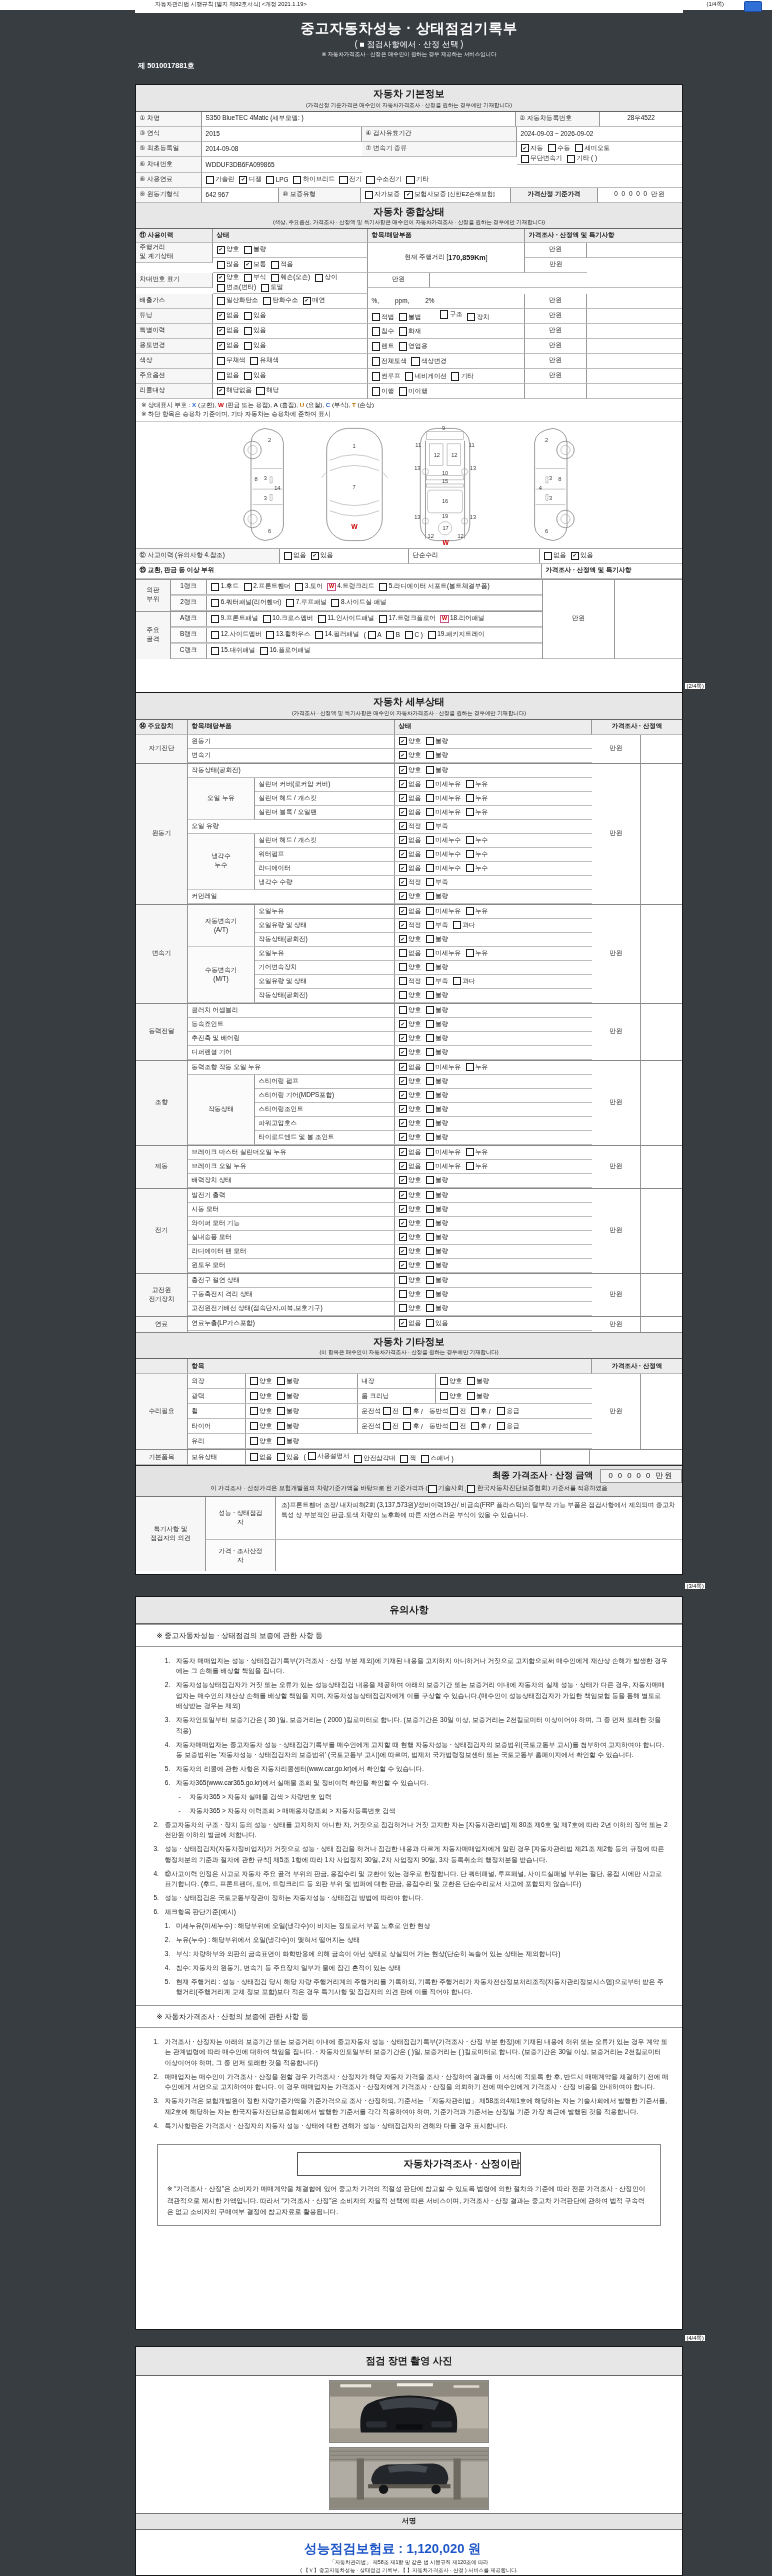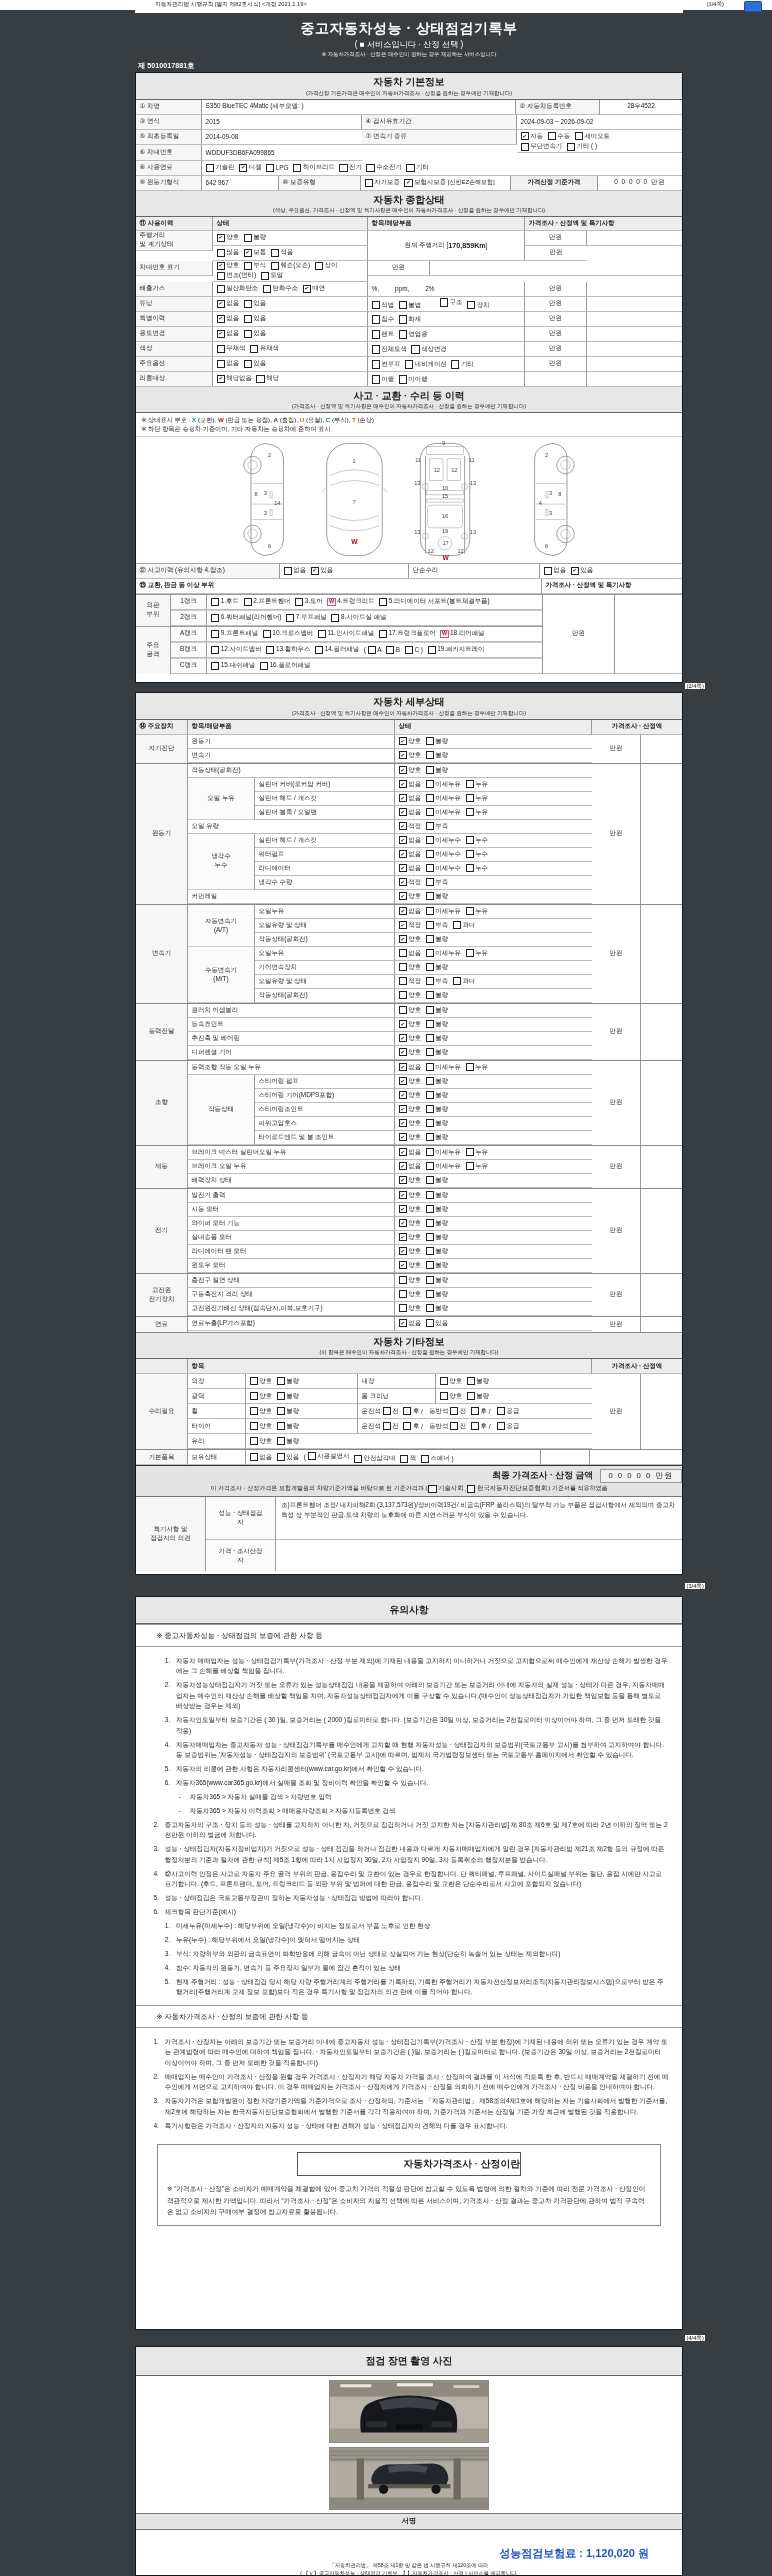--- a/index.html
+++ b/index.html
@@ -16,21 +16,21 @@
   .titlezone h1{font-size:14px;margin:4.1px 0 1px 0;letter-spacing:0.5px}
   .titlezone .sub{font-size:8.2px;margin:1px 0}
   .titlezone .note{font-size:5.4px;color:#e8e8e8;margin:1px 0}
   .reportno{position:absolute;top:61px;left:138px;color:#fff;font-size:7.2px;font-weight:700}
   .pagemark{position:absolute;left:685px;width:46px;color:#111;font-size:5.7px;background:transparent;text-align:left}
   .pagemark{color:#0e0e0e}
   #mk2{top:683px}#mk3{top:1583px}#mk4{top:2335px}
   .pagemark span{background:#fff;padding:0 1.5px}
   
   .page{position:absolute;left:135px;width:548px;background:#fff;border:1px solid #17191c;box-sizing:border-box;overflow:hidden}
-  #p1{top:72px;height:611px}
+  #p1{top:84px;height:611px}
   #p2{top:692px;height:883px}
   #p3{top:1596px;height:734px}
   #p4{top:2346px;height:230px}
   .sechead{background:#e7e7e7;border-bottom:0.5px solid #666;text-align:center;padding:2.6px 0 2.1px 0}
   .sechead h2{font-size:9.8px;margin:0.5px 0;font-weight:700}
   .sechead .sn{font-size:5.4px;color:#222}
   
   .row{display:flex;align-items:flex-start}
   .c{border-right:0.5px solid #9a9a9a;border-bottom:0.5px solid #bdbdbd;display:flex;align-items:center;padding:0.5px 3.6px;box-sizing:border-box;font-size:6.4px;min-height:15px}
   .c:last-child{border-right:none}
@@ -117,36 +117,36 @@
   .nitem .nn{flex:none;width:11.3px}
   .nitem.lv1{margin-left:11.3px}
   .nitem.lv2{margin-left:25px}
   .nboxwrap{border:0.5px solid #8c8c8c;margin:5.2px 20.6px 8.2px 20.6px;padding:7.2px 9.3px 8.2px 9.3px}
   .nboxtitle{width:222px;margin:0 auto 7.2px auto;border:0.5px solid #555;text-align:right;font-size:9.8px;font-weight:700;padding:4.6px 0}
   .nboxtext{font-size:6.6px;line-height:1.7}
   
   .photos{display:flex;flex-direction:column;align-items:center;gap:3.1px;padding:4.1px 0 3.1px 0}
   .photo{width:158px;height:61px;border:0.5px solid #888;overflow:hidden}
   .signbar{background:#e4e4e4;border-top:0.5px solid #777;border-bottom:0.5px solid #777;text-align:center;font-weight:700;font-size:7.2px;padding:2.6px 0}
-  .fee{color:#1e56c8;font-weight:700;font-size:11px;text-align:right;padding:16px 33px 1px 0}
+  .fee{color:#1e56c8;font-weight:700;font-size:13px;text-align:center;padding:10px 33px 1px 0}
   .foot{font-size:5.2px;text-align:center;color:#222;line-height:1.5}
 </style>
 </head>
 <body>
 
 <div class="topstrip">
   <span class="rule">자동차관리법 시행규칙 [별지 제82호서식] &lt;개정 2021.1.19&gt;</span>
   <span class="pg">(1/4쪽)</span>
 </div>
 <div class="helpicon"></div>
 <div class="whitebar"></div>
 
 <div class="titlezone">
   <h1>중고자동차성능 · 상태점검기록부</h1>
-  <div class="sub">( ■ 서비스입니다 · 산정 선택 )</div>
+  <div class="sub">( ■ 점검사항에서 · 산정 선택 )</div>
   <div class="note">※ 자동차가격조사 · 산정은 매수인이 원하는 경우 제공하는 서비스입니다</div>
 </div>
 <div class="reportno">제 5010017881호</div>
 
 <div class="pagemark" id="mk2"><span>(2/4쪽)</span></div>
 <div class="pagemark" id="mk3"><span>(3/4쪽)</span></div>
 <div class="pagemark" id="mk4"><span>(4/4쪽)</span></div>
 
 <div class="page" id="p1">
 
@@ -610,24 +610,20 @@
               <span>미이행</span>
               <span class="pt"></span>
             </span></span>
         <span class="pt"></span>
       </div>
       <div class="c opr"></div>
       <div class="c oex"></div>
     </div>
     </div>
 
-  <div class="sechead">
-    <h2>사고 · 교환 · 수리 등 이력</h2>
-    <div class="sn">(가격조사 · 산정액 및 특기사항은 매수인이 자동차가격조사 · 산정을 원하는 경우에만 기재합니다)</div>
-  </div>
   <div class="legend">
     <span><span class="lg">※ 상태표시 부호 : </span><span class="lg c-blue">X</span><span class="lg"> (교환), </span><span class="lg c-red">W</span><span class="lg"> (판금 또는 용접), </span><span class="lg c-dark">A</span><span class="lg"> (흠집), </span><span class="lg c-orange">U</span><span class="lg"> (요철), </span><span class="lg c-blue">C</span><span class="lg"> (부식), </span><span class="lg c-orange">T</span><span class="lg"> (손상)</span></span>
     <div>※ 하단 항목은 승용차 기준이며, 기타 자동차는 승용차에 준하여 표시</div>
   </div>
 
   <div class="diagwrap">
     <svg width="350" height="123" viewBox="0 0 680 238">
 
       <path class="ln" d="M60,10 q-26,4 -27,28 l0,162 q1,24 27,28 q34,-4 36,-28 l0,-162 q-2,-24 -36,-28 z"></path>
       <circle class="ln" cx="36" cy="52" r="17"></circle>

